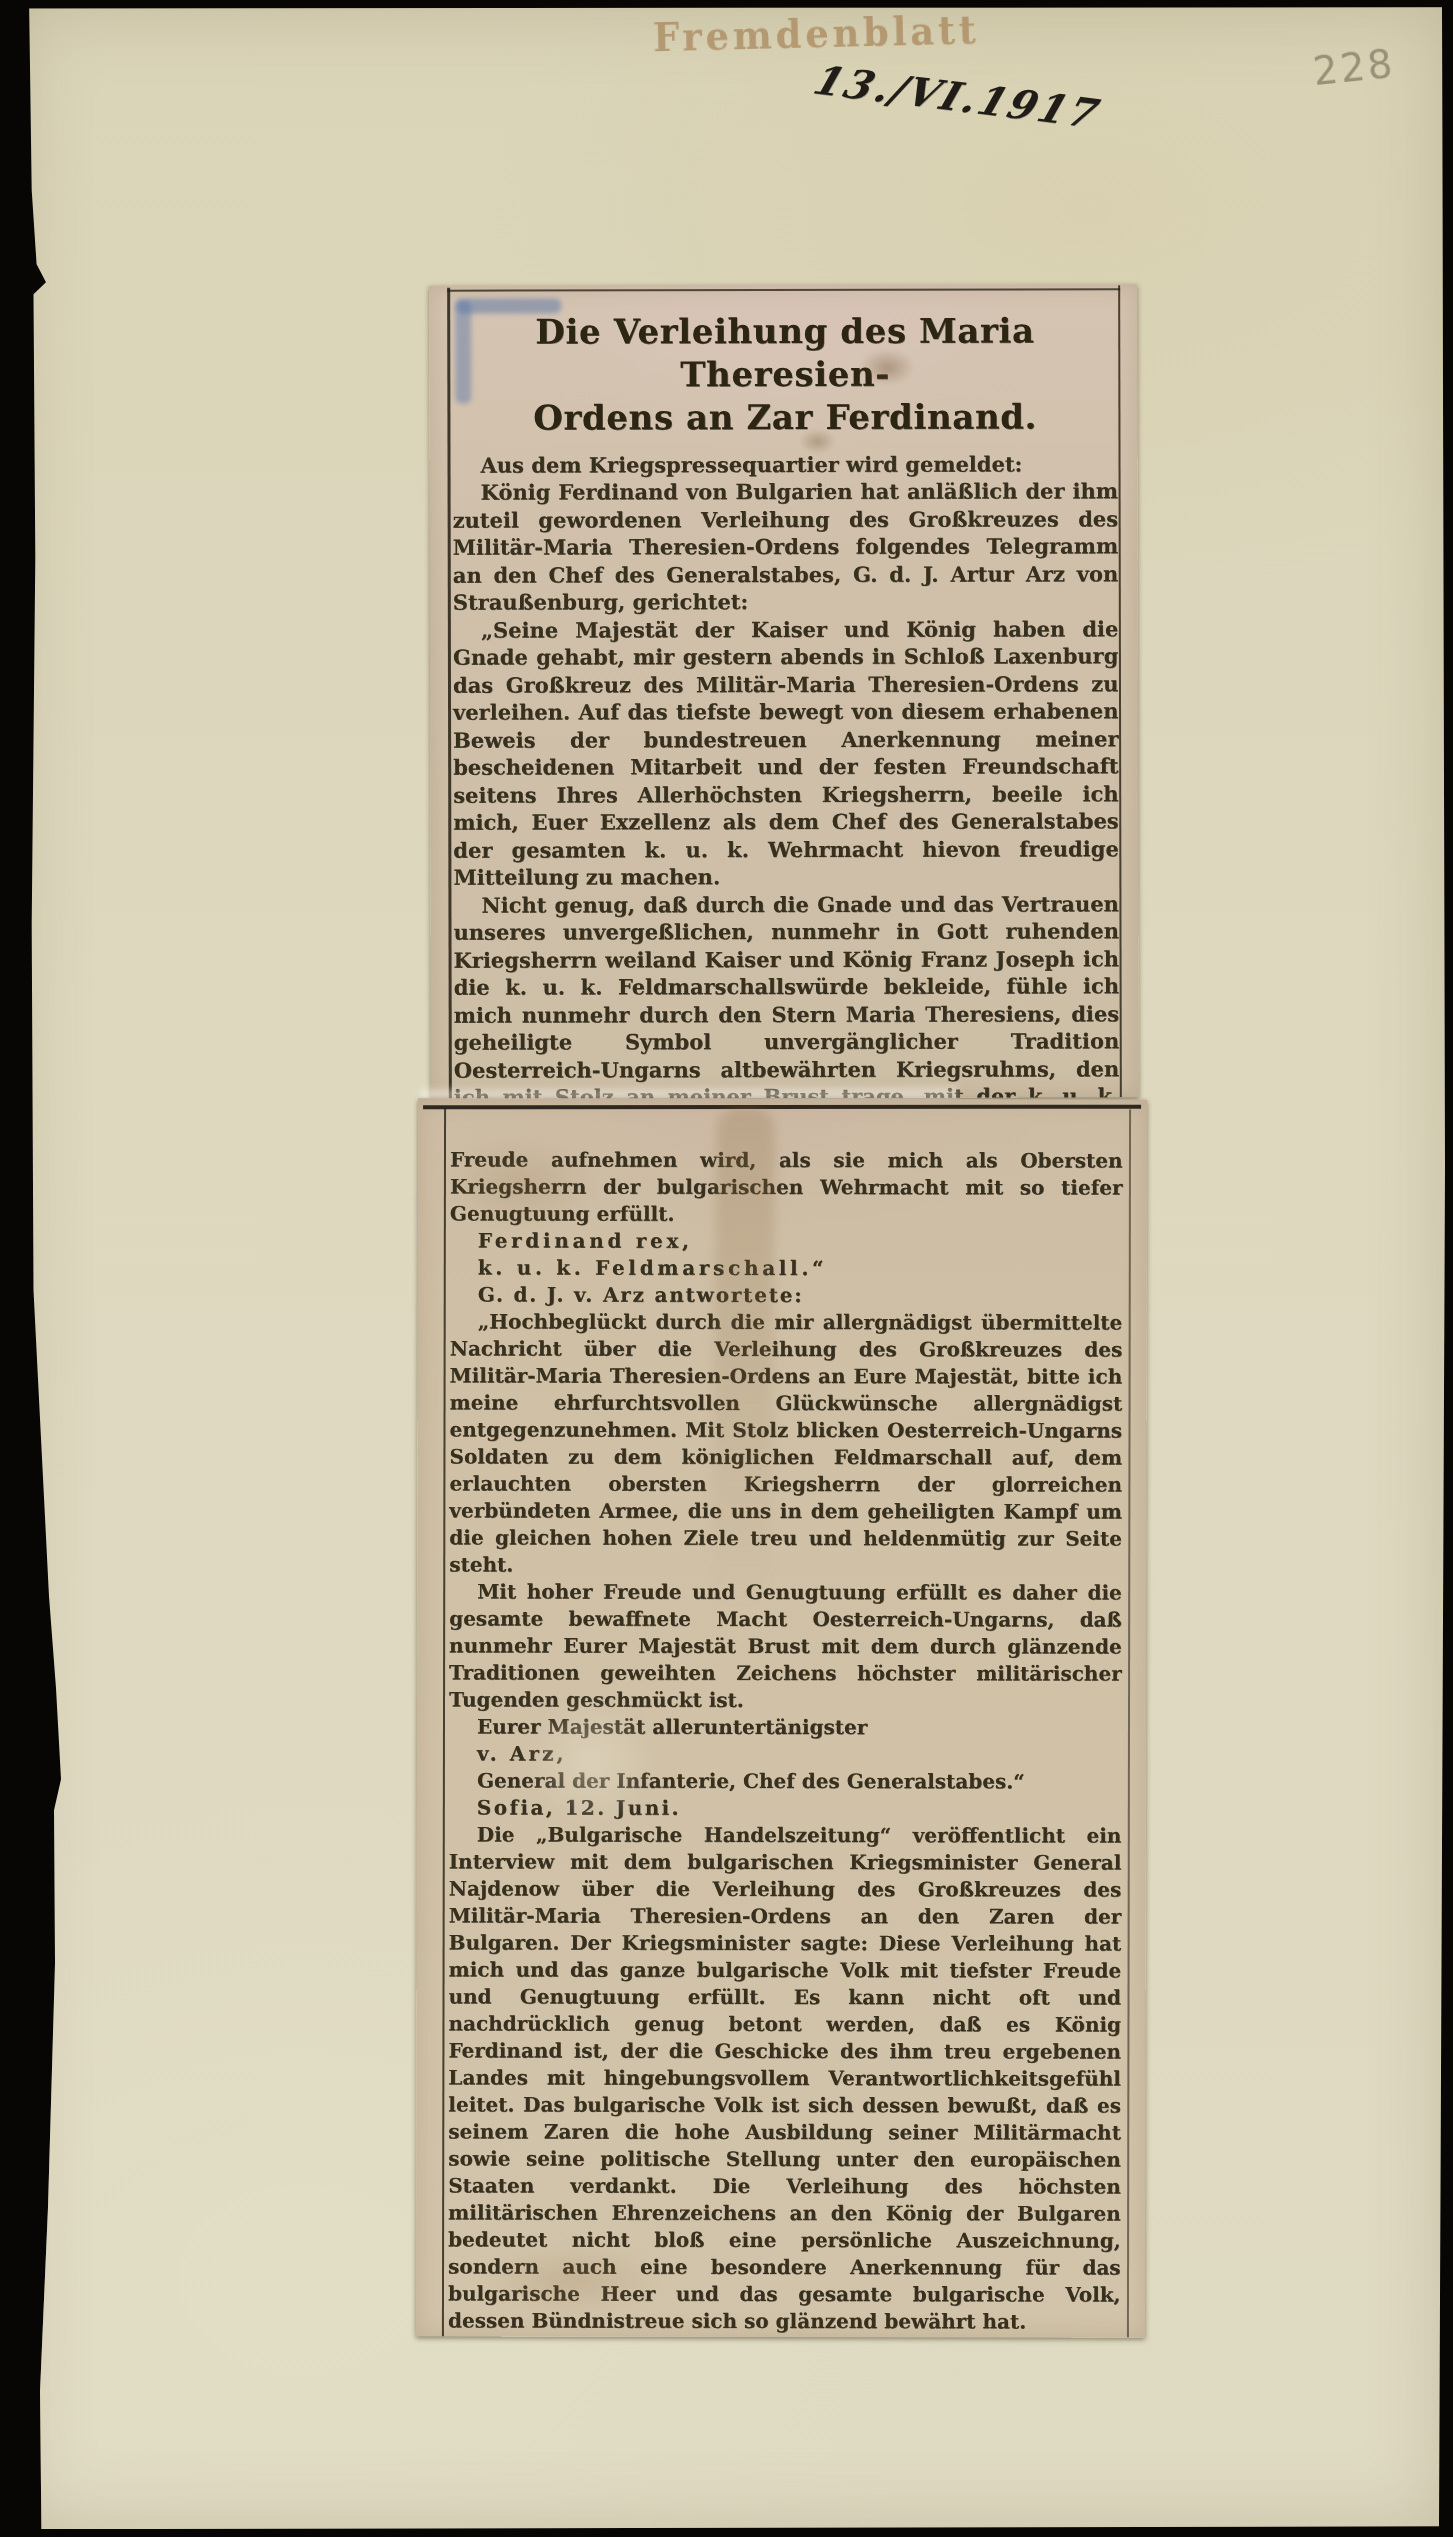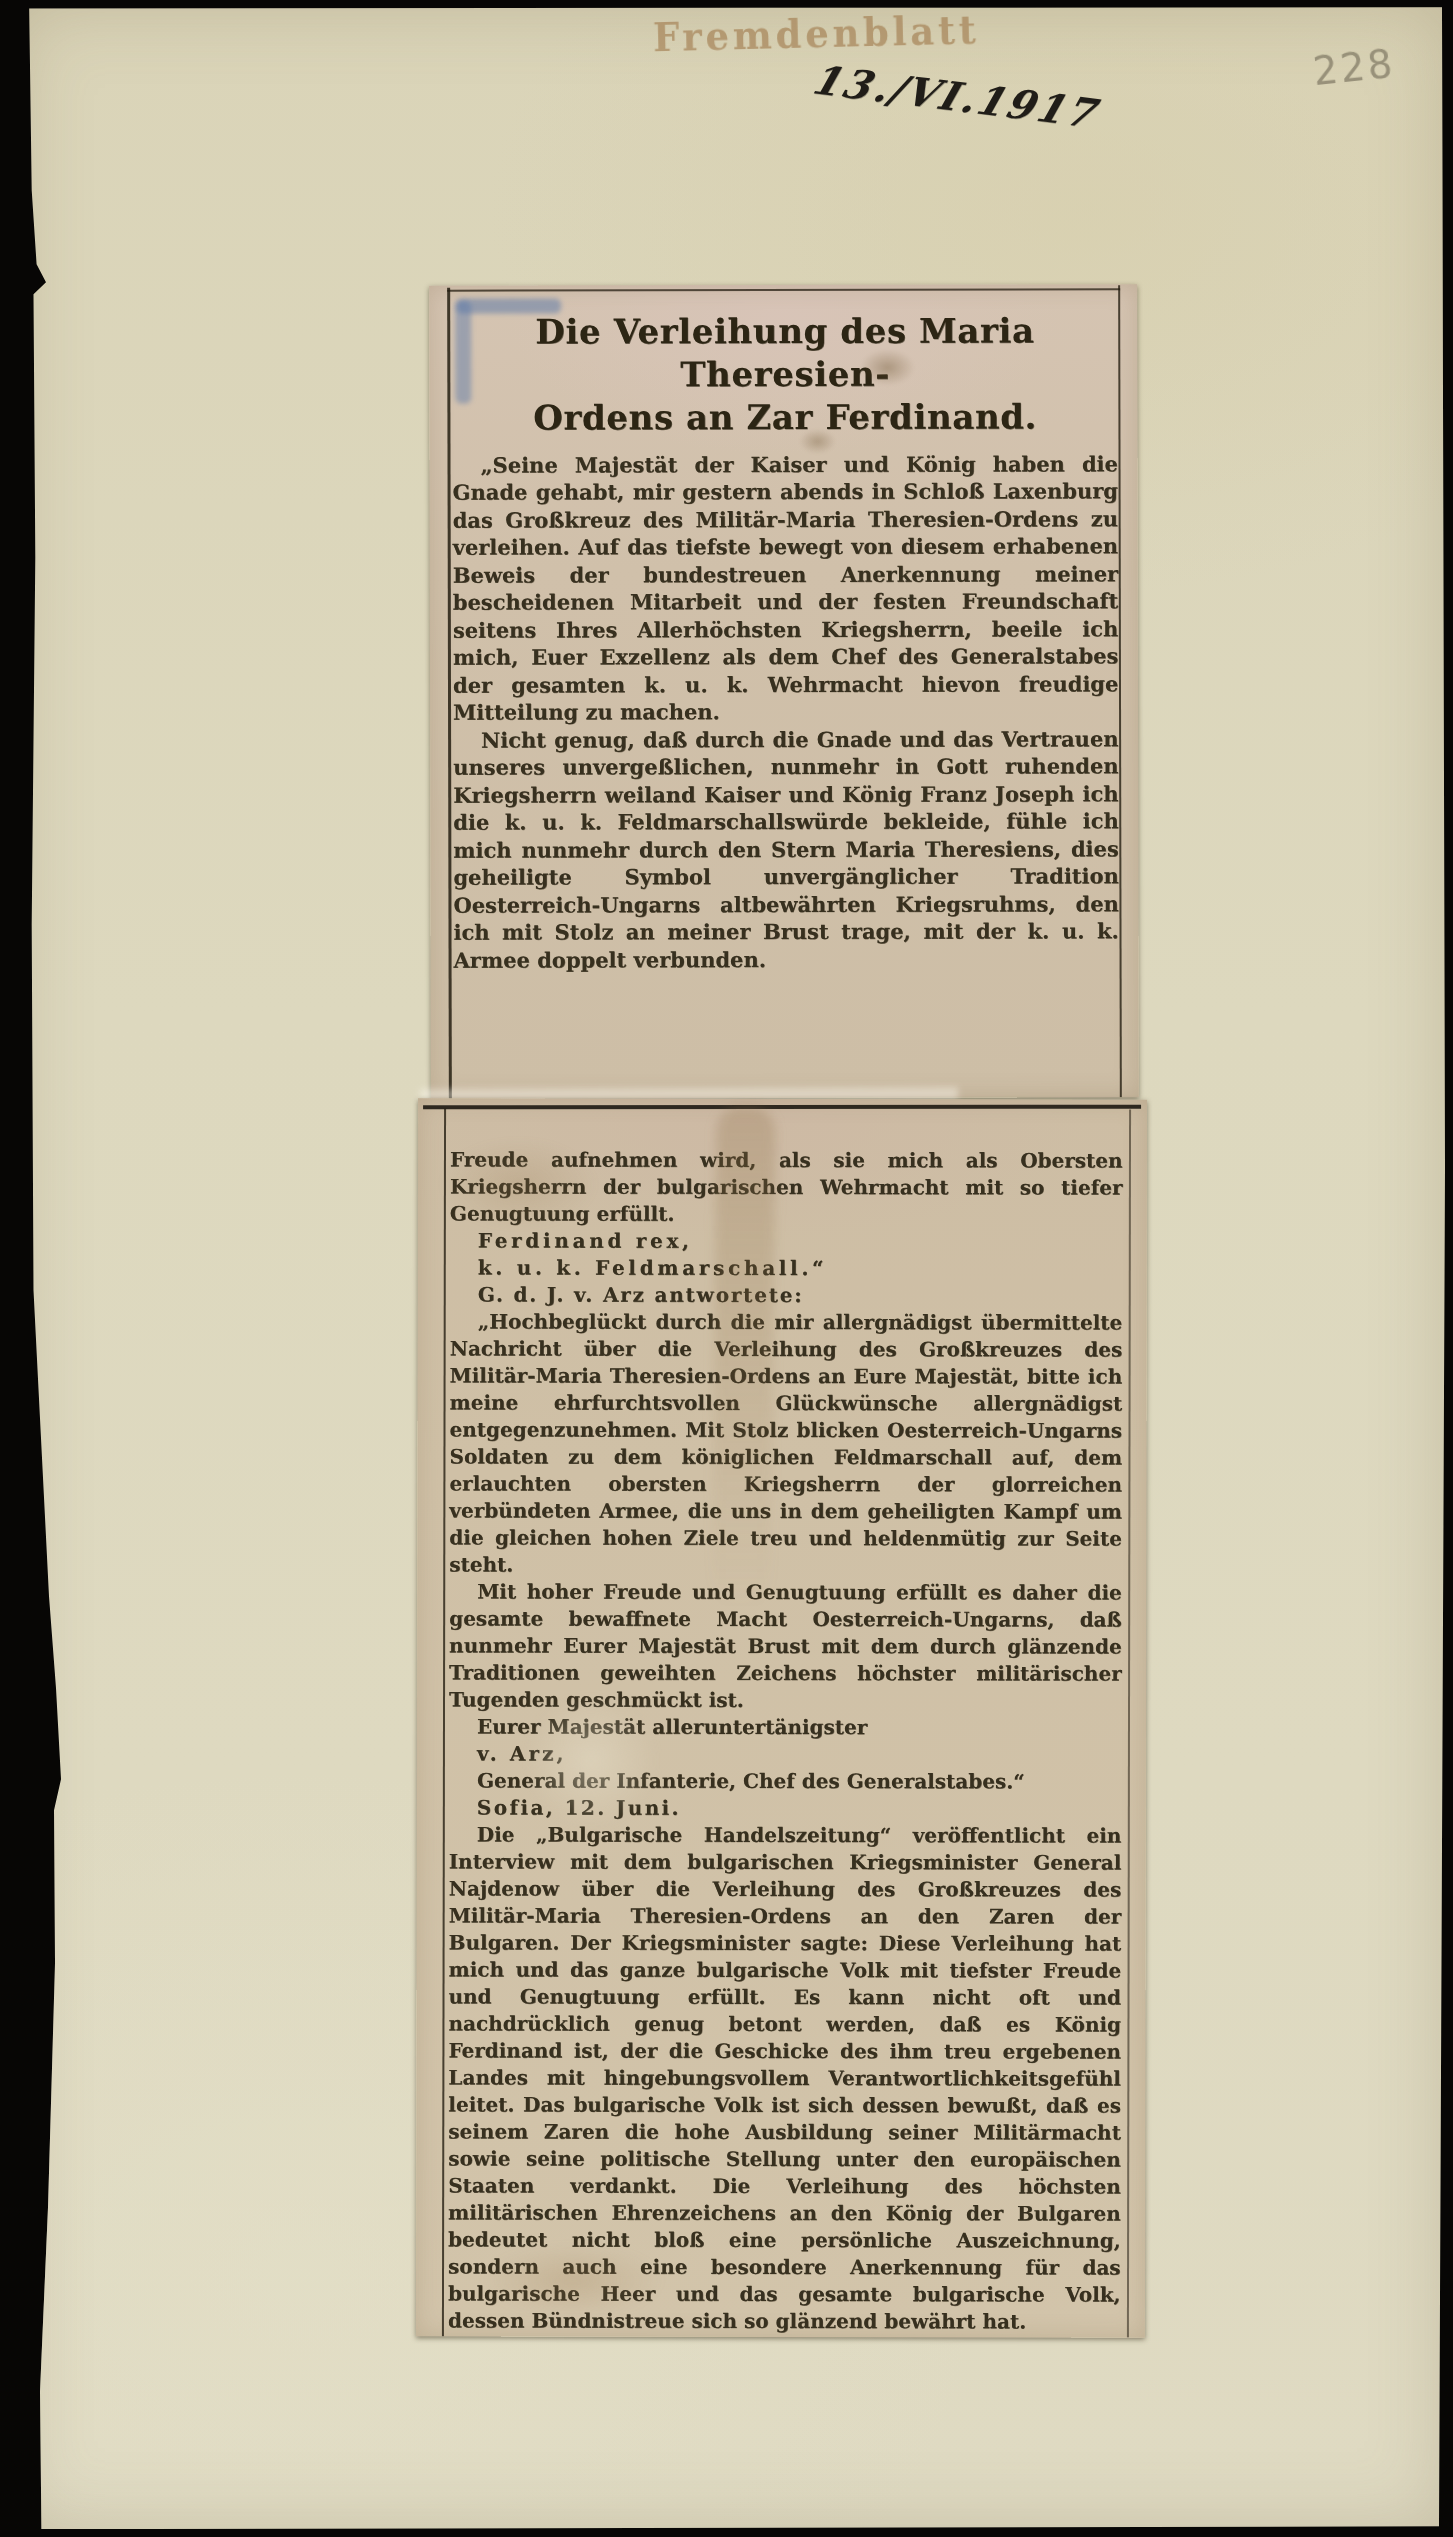--- a/index.html
+++ b/index.html
@@ -117,20 +117,22 @@
       <div class="rule-v-l"></div>
       <div class="rule-v-r"></div>
       <div class="blue-mark-h"></div>
       <div class="blue-mark-v"></div>
 
       <h1 class="headline">
         <span>Die Verleihung des Maria Theresien-</span>
         <span>Ordens an Zar Ferdinand.</span>
       </h1>
 
+      <p>Aus dem Kriegspressequartier wird gemeldet:</p>
+      <p>König Ferdinand von Bulgarien hat anläßlich der ihm zuteil gewordenen Verleihung des Großkreuzes des Militär-Maria Theresien-Ordens folgendes Telegramm an den Chef des Generalstabes, G. d. J. Artur Arz von Straußenburg, gerichtet:</p>
       <p>„Seine Majestät der Kaiser und König haben die Gnade gehabt, mir gestern abends in Schloß Laxenburg das Großkreuz des Militär-Maria Theresien-Ordens zu verleihen. Auf das tiefste bewegt von diesem erhabenen Beweis der bundestreuen Anerkennung meiner bescheidenen Mitarbeit und der festen Freundschaft seitens Ihres Allerhöchsten Kriegsherrn, beeile ich mich, Euer Exzellenz als dem Chef des Generalstabes der gesamten k. u. k. Wehrmacht hievon freudige Mitteilung zu machen.</p>
       <p>Nicht genug, daß durch die Gnade und das Vertrauen unseres unvergeßlichen, nunmehr in Gott ruhenden Kriegsherrn weiland Kaiser und König Franz Joseph ich die k. u. k. Feldmarschallswürde bekleide, fühle ich mich nunmehr durch den Stern Maria Theresiens, dies geheiligte Symbol unvergänglicher Tradition Oesterreich-Ungarns altbewährten Kriegsruhms, den ich mit Stolz an meiner Brust trage, mit der k. u. k. Armee doppelt verbunden.</p>
 
     </div>
 
     <div class="tape-shine"></div>
 
     <div class="clip clip2">
       <div class="rule-h-t"></div>
       <div class="rule-v-l"></div>

